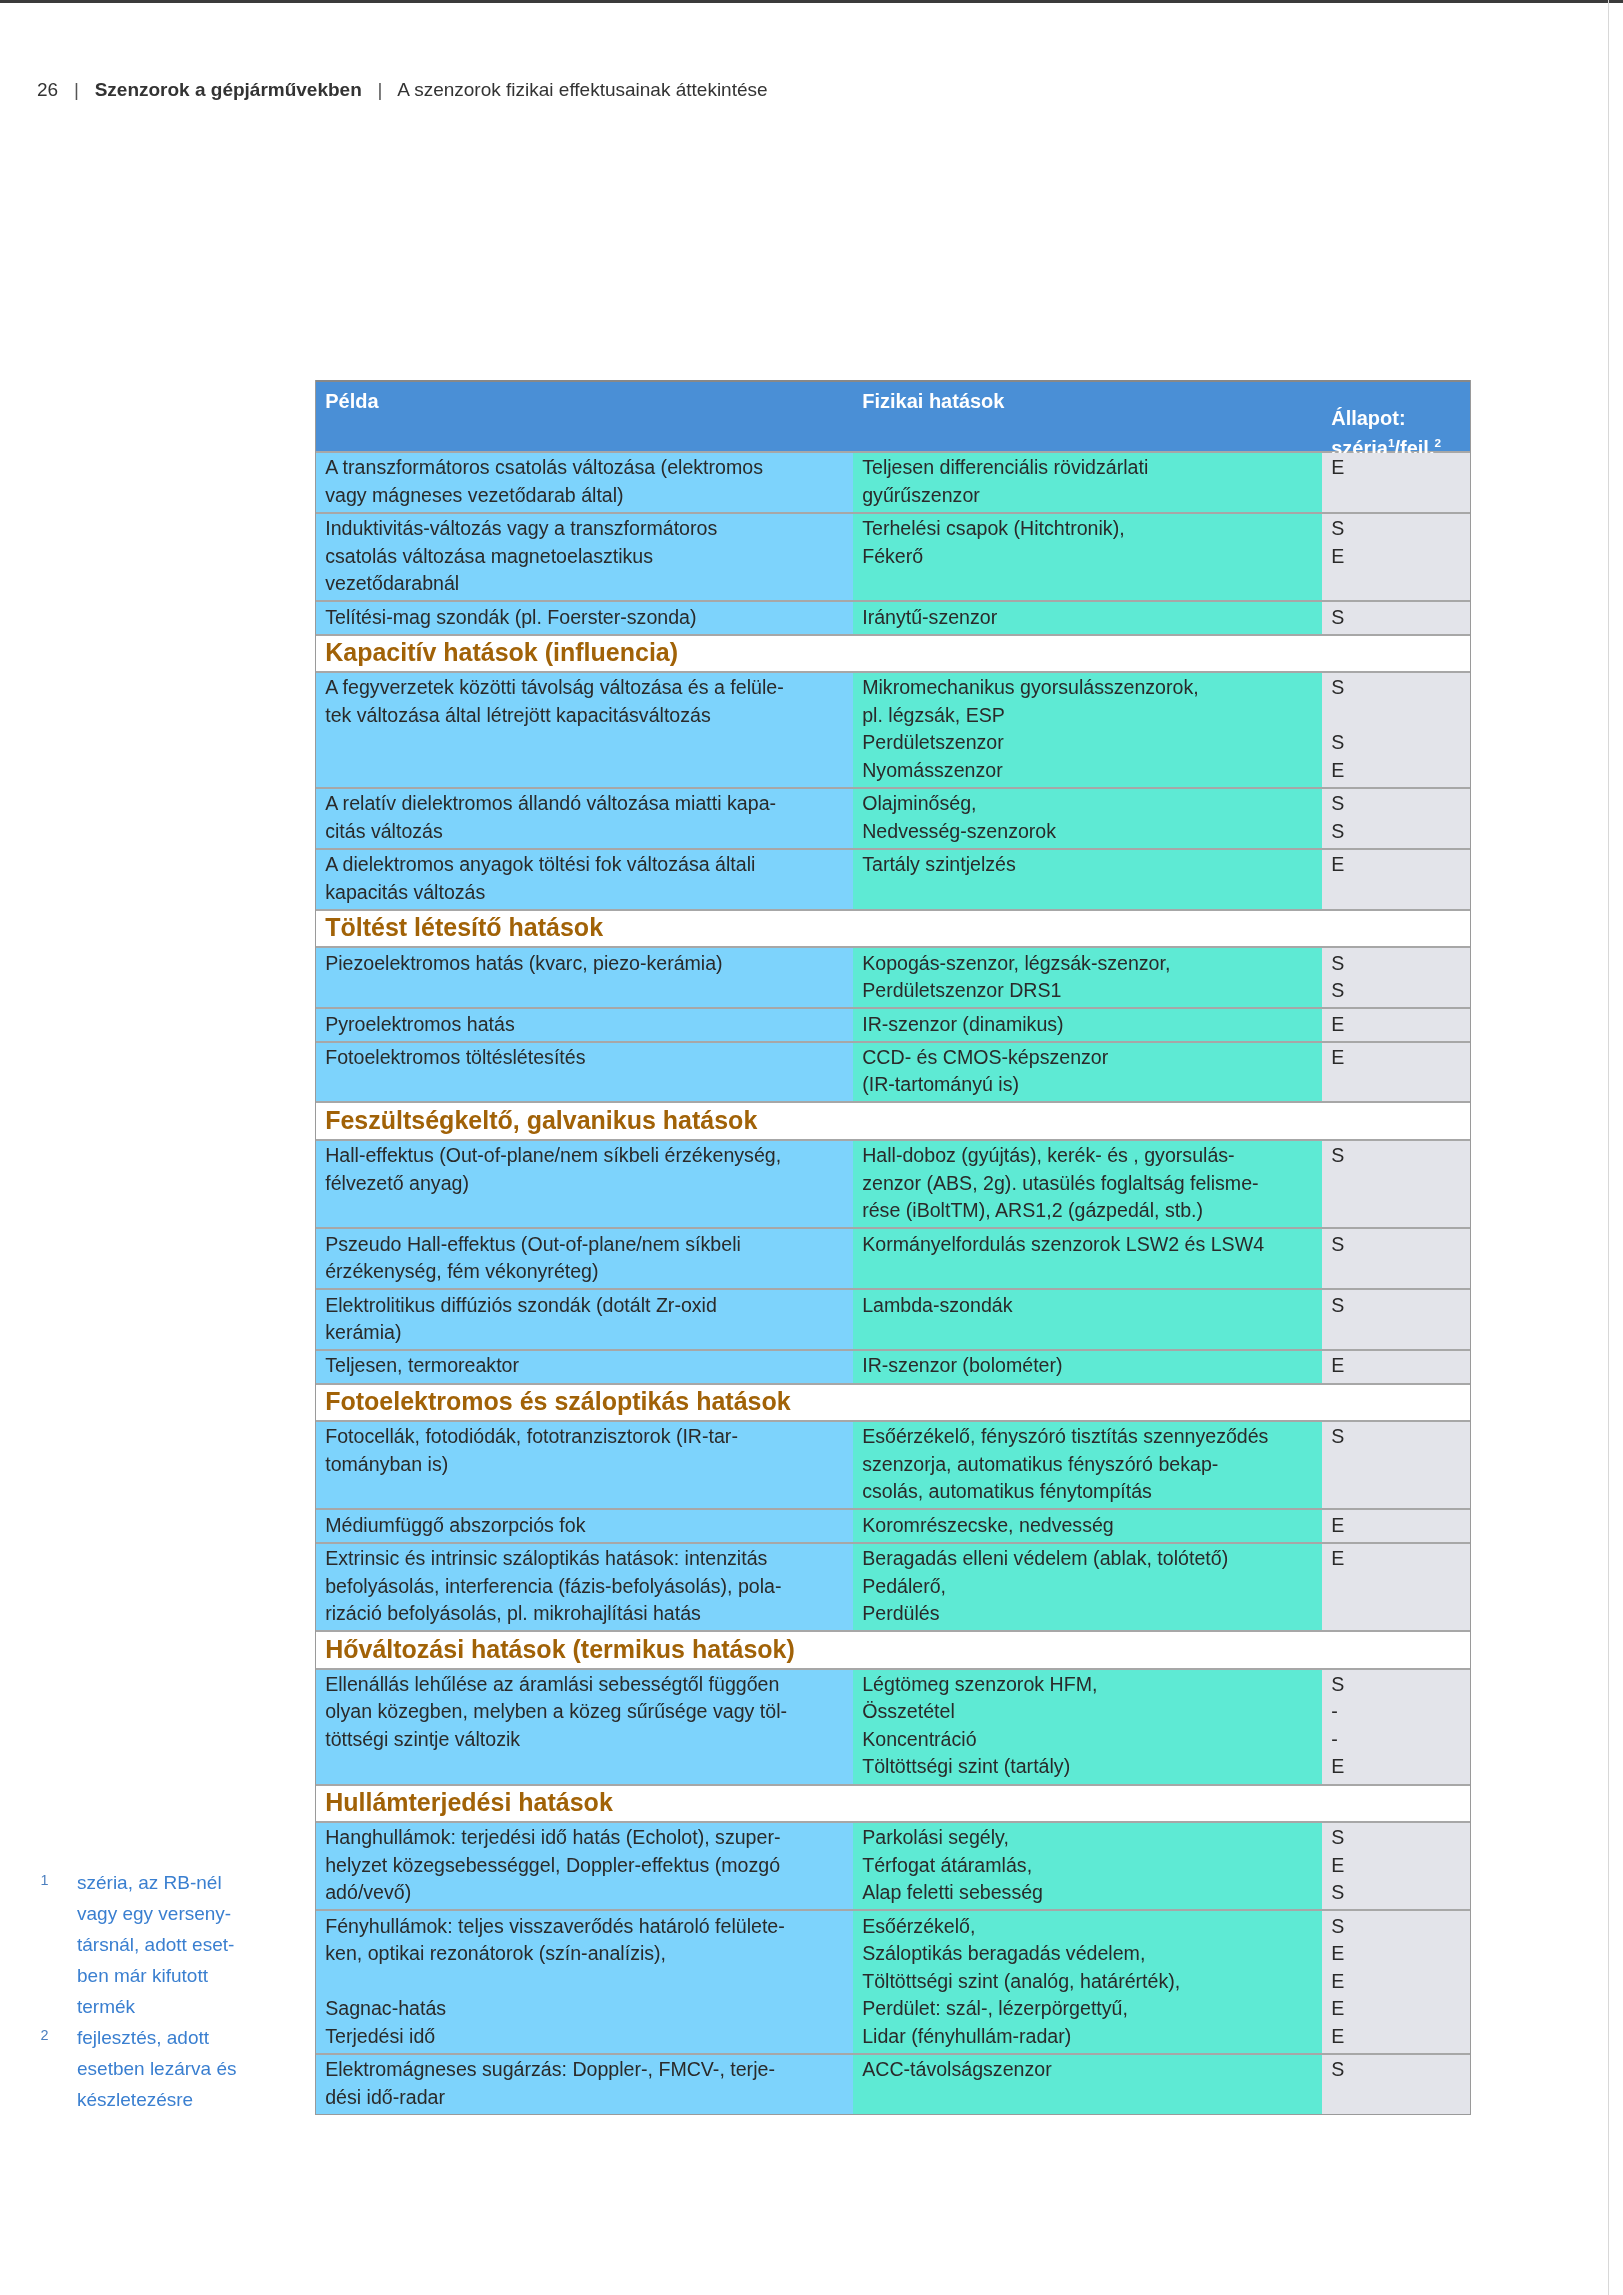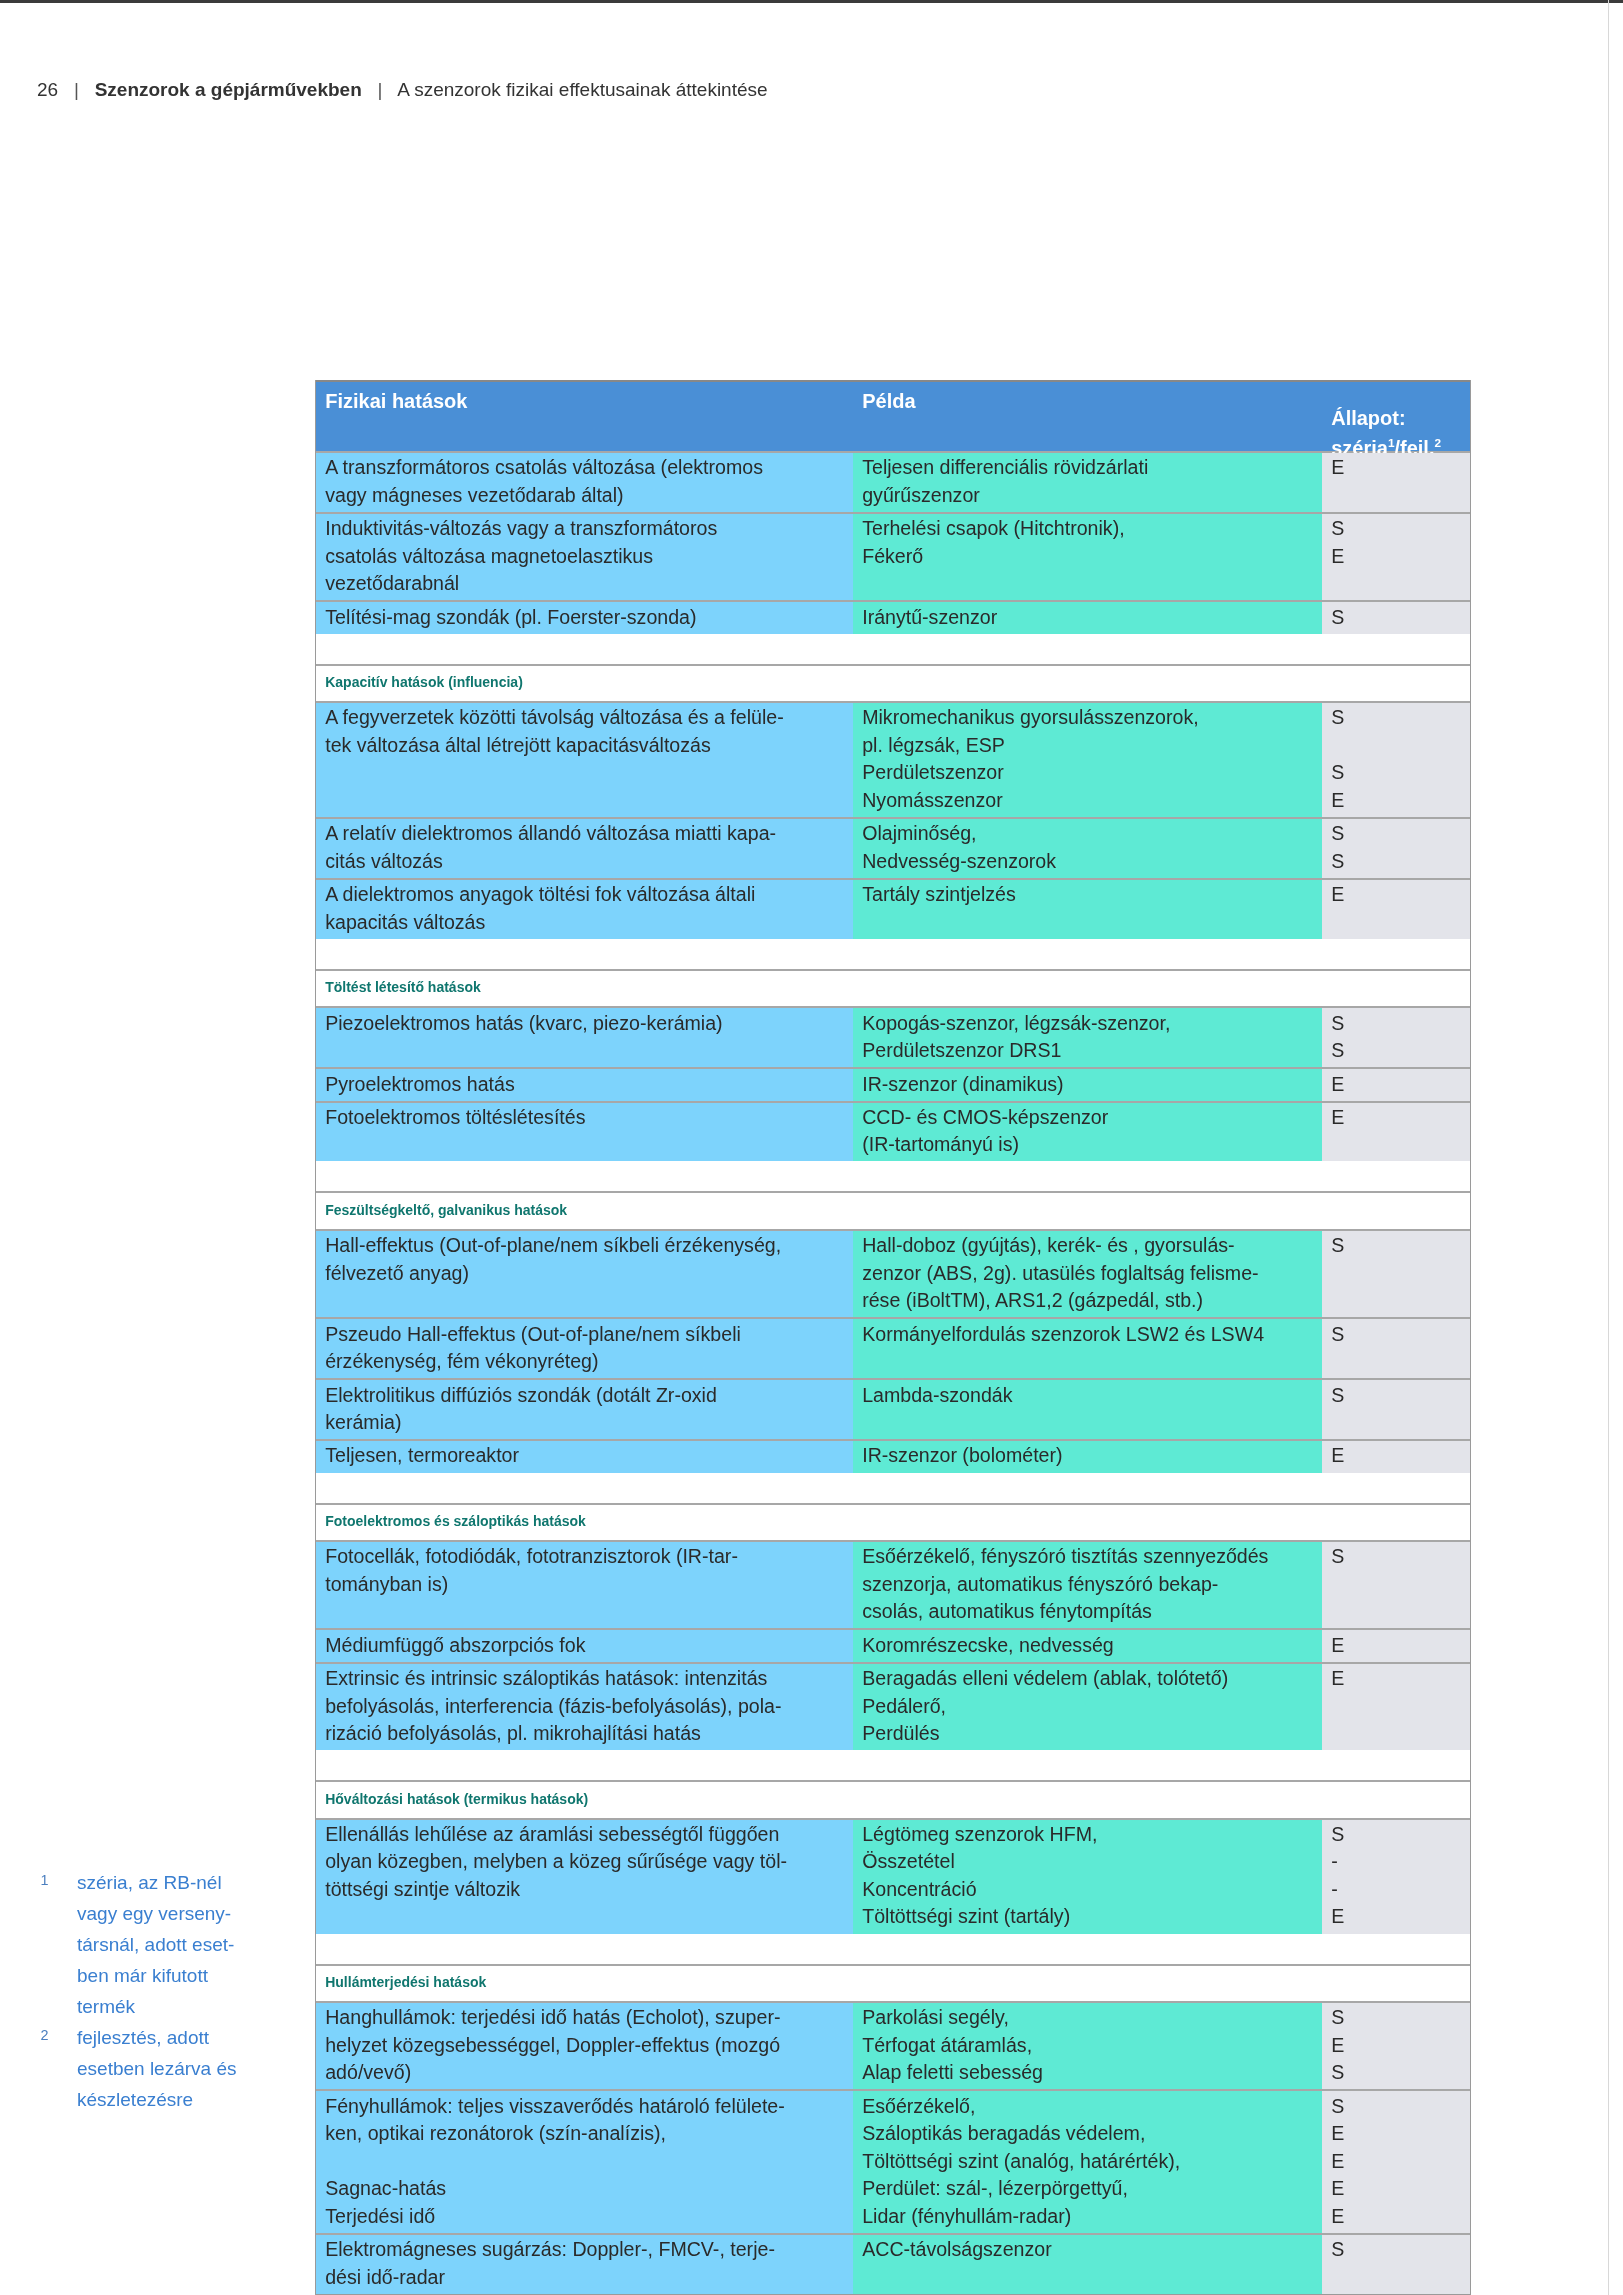--- a/index.html
+++ b/index.html
@@ -26,22 +26,22 @@
   .thead {
     display: grid; grid-template-columns: 537px 469px 1fr;
     background: #4a8fd6; color: #ffffff; font-weight: bold;
     font-size: 20px; height: 69px; border-top: 2px solid #888;
   }
   .thead div { padding: 3.9px 0 0 9.2px; line-height: 30px; }
   .thead .state { padding-top: 21px; }
   .thead sup { font-size: 11.8px; vertical-align: super; line-height: 0; }
 
   .section {
-    background: #ffffff; font-weight: bold; font-size: 14px; line-height: 29px;
-    padding: 2.6px 9.2px 3.9px; border-top: 2.6px solid #a7a7a7; color: #0f766e; margin-top: 30px;
+    background: #ffffff; font-weight: bold; font-size: 25px; line-height: 29px;
+    padding: 2.6px 9.2px 3.9px; border-top: 2.6px solid #a7a7a7; color: #a16207;
   }
   .row {
     display: grid; grid-template-columns: 537px 469px 1fr;
     border-top: 2.6px solid #a7a7a7; font-size: 19.6px; line-height: 27.5px;
   }
   .row > div { padding: 1.3px 9.2px 2.6px; }
   .row .c1 { background: #7dd3fc; }
   .row .c2 { background: #5eead4; }
   .row .c3 { background: #e3e4ea; }
   .line { display: block; min-height: 27.5px; }
@@ -62,22 +62,22 @@
 <div class="running-head">
   <span class="num">26</span>
   <span class="sep">|</span>
   <span class="chapter">Szenzorok a gépjárművekben</span>
   <span class="sep">|</span>
   <span class="section-title">A szenzorok fizikai effektusainak áttekintése</span>
 </div>
 
 <div class="table" id="effects-table">
   <div class="thead">
+    <div>Példa</div>
     <div>Fizikai hatások</div>
-    <div>Példa</div>
     <div class="state">
       <span class="line">Állapot:</span>
       <span class="line"><span>széria</span><sup>1</sup><span>/fejl.</span><sup>2</sup></span>
     </div>
   </div>
   <div id="table-body">
       <div class="row">
         <div class="c1">
           <span class="line">A transzformátoros csatolás változása (elektromos</span>
           <span class="line">vagy mágneses vezetődarab által)</span>

